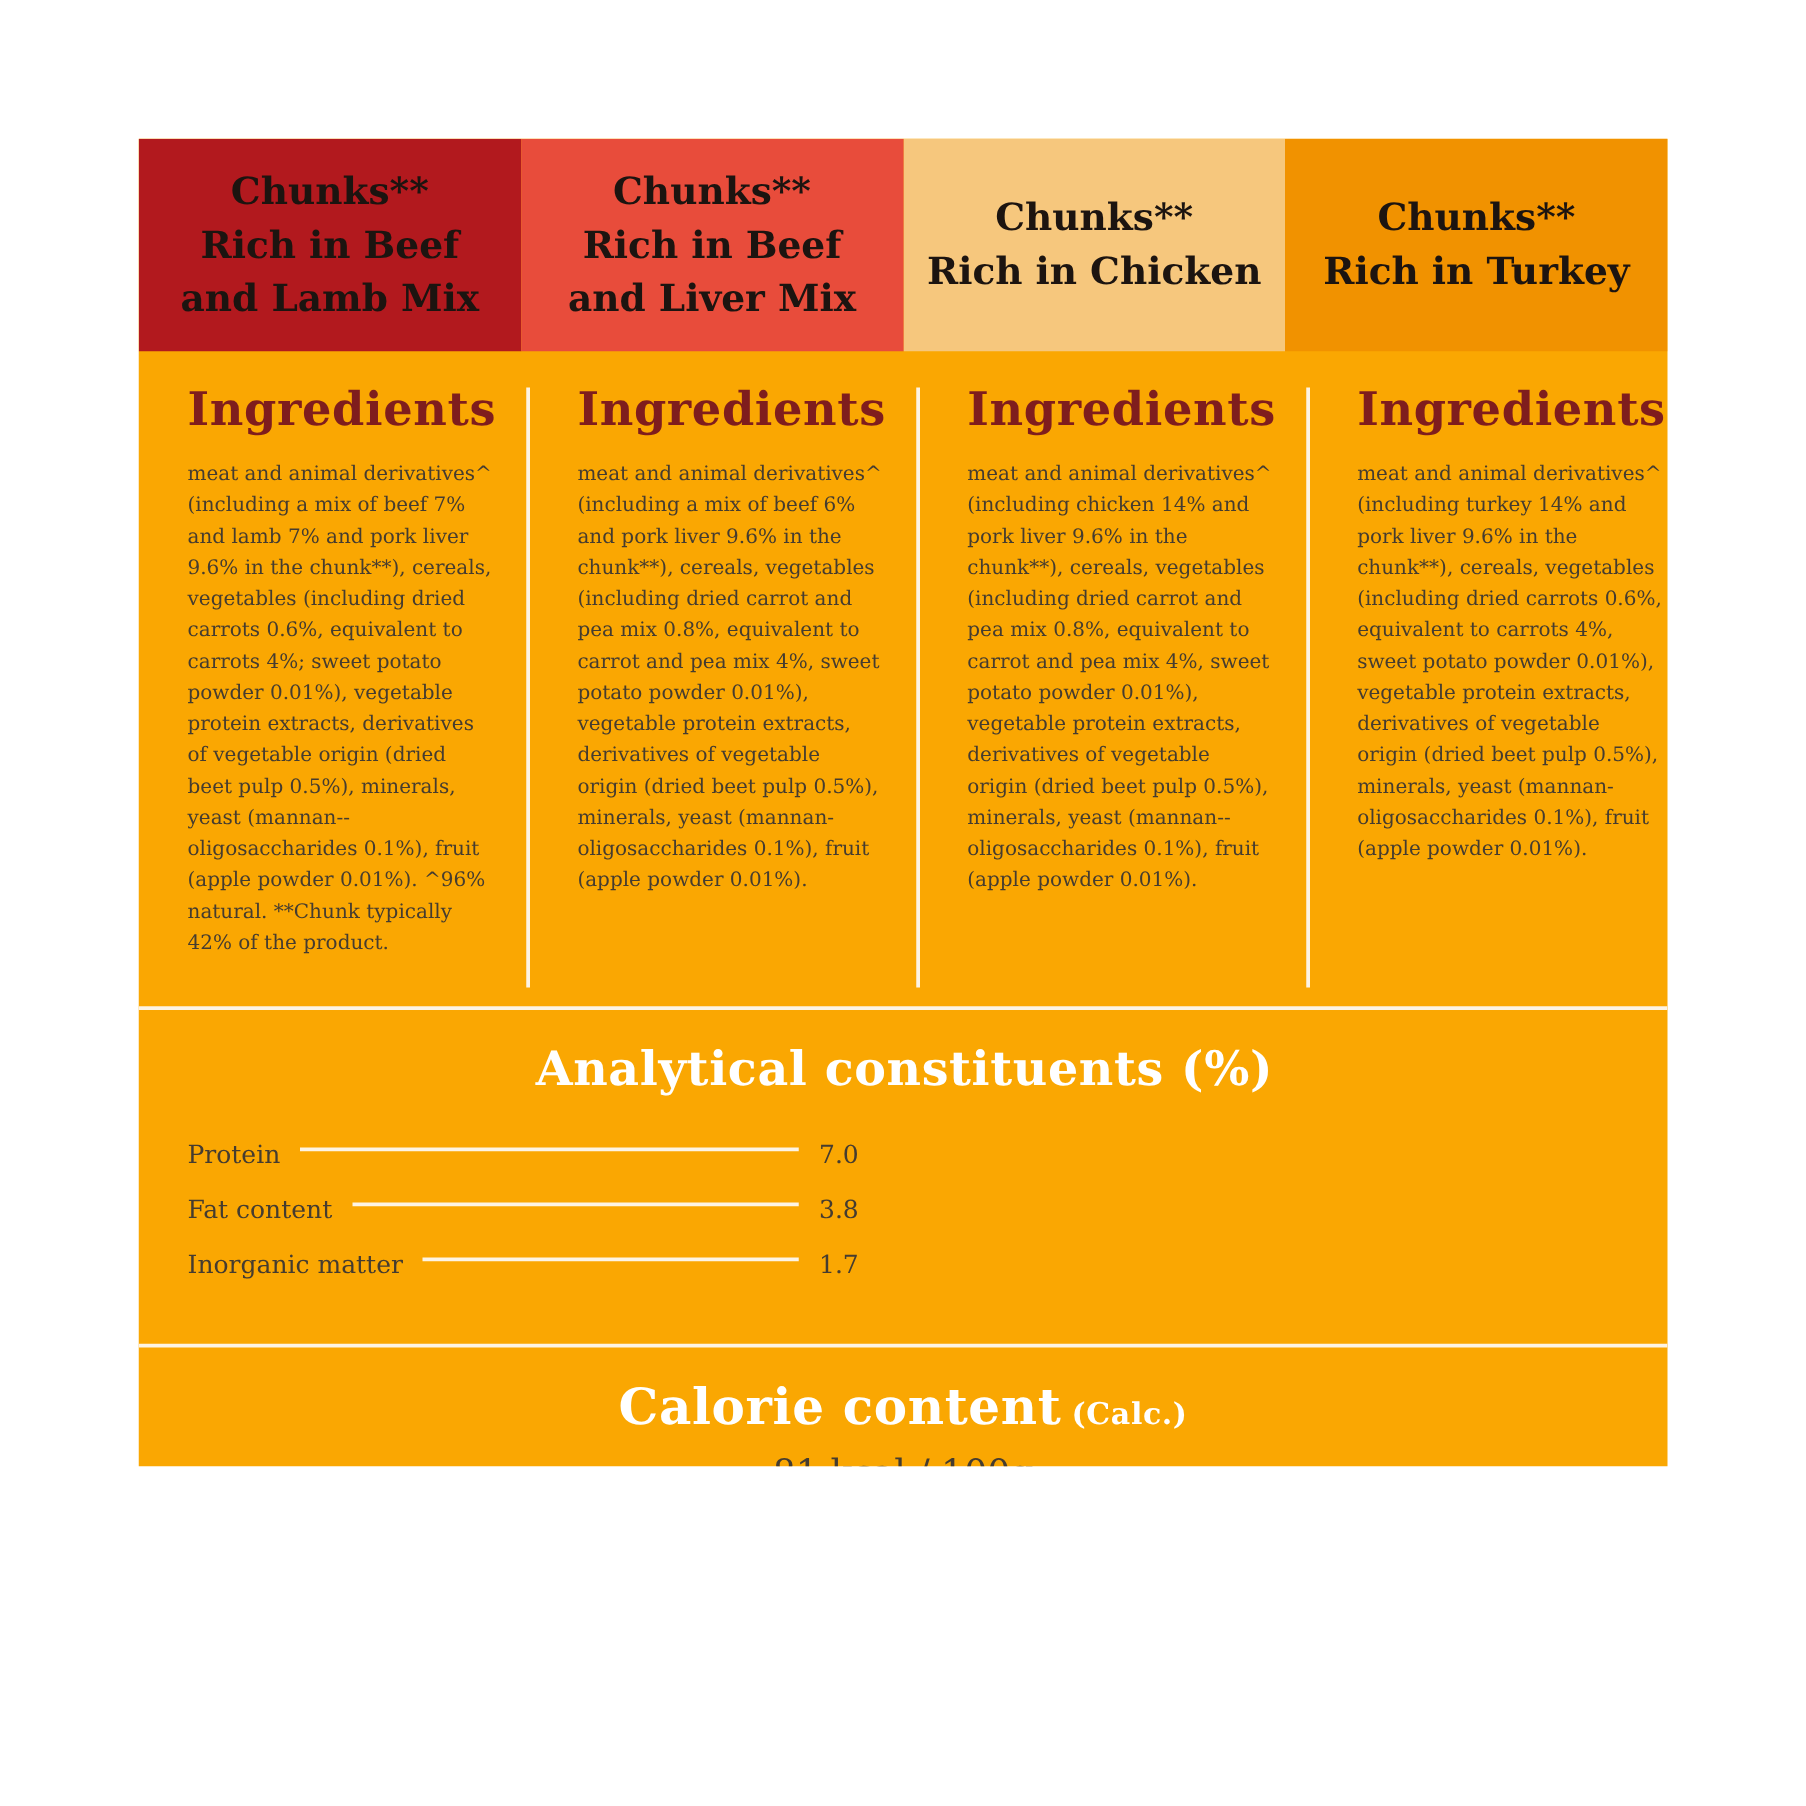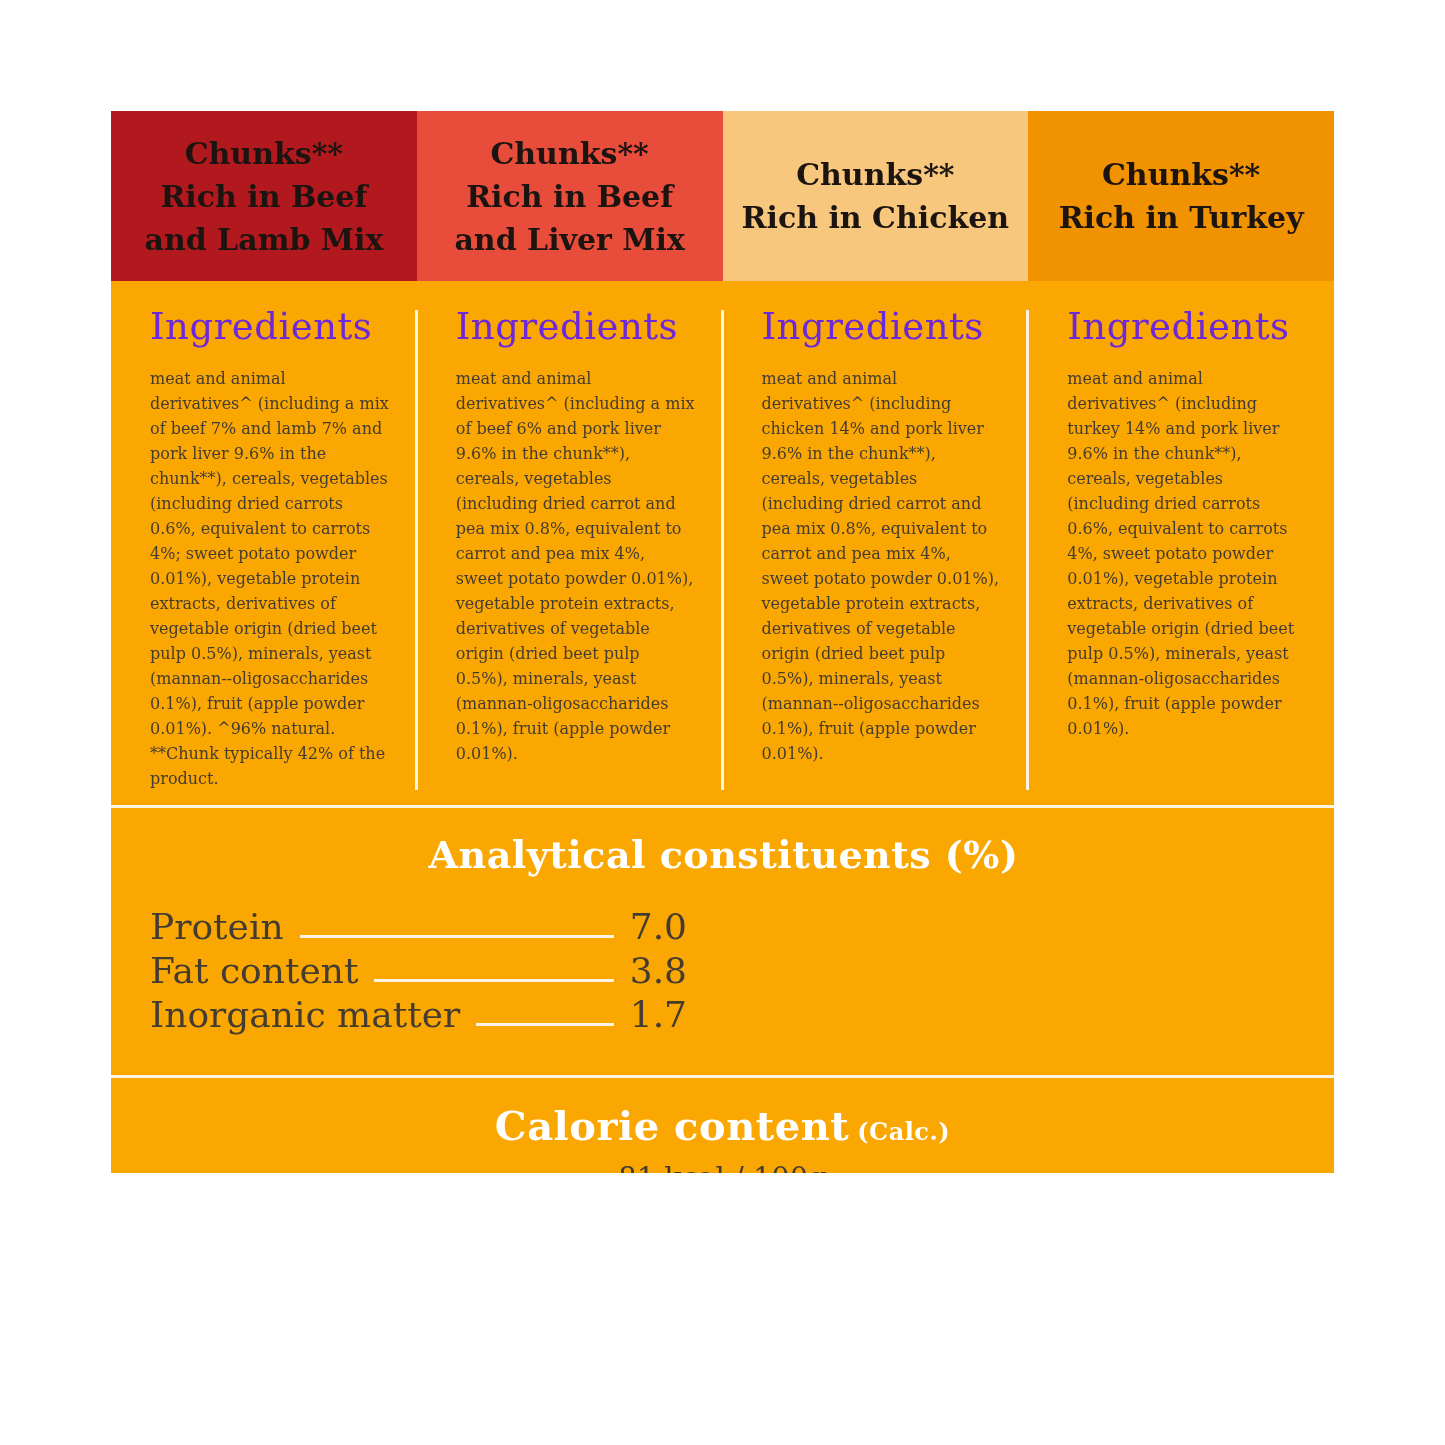--- a/index.html
+++ b/index.html
@@ -18,31 +18,31 @@
     flex:0 0 25%;box-sizing:border-box;display:flex;align-items:center;justify-content:center;
     text-align:center;color:#1c1410;font-weight:bold;font-size:30px;line-height:43px;
     white-space:pre-line;letter-spacing:0px;
   }
   
   .ing-row{height:524px;flex:0 0 524px;display:flex;}
   .ing-cell{
     flex:0 0 25%;box-sizing:border-box;position:relative;
     padding:26px 26px 0 39px;
   }
-  .ing-title{color:#6d28d9;font-weight:normal;font-size:37px;line-height:1.1;letter-spacing:0.5px;}
+  .ing-title{color:#7f1d1d;font-weight:bold;font-size:37px;line-height:1.1;letter-spacing:0.5px;text-align:center;}
   .ing-text{margin-top:18px;color:#453c30;font-size:16px;line-height:25px;}
   .vdivider{position:absolute;top:29px;bottom:15px;right:-1px;width:3px;background:#fdf4e4;}
   
   .hr{height:3px;flex:0 0 3px;background:#fdf4e4;}
   
   .ana{height:267px;flex:0 0 267px;box-sizing:border-box;padding:24px 37px 0 39px;}
   .ana-title{text-align:center;color:#ffffff;font-weight:bold;font-size:38px;letter-spacing:0.5px;}
   .ana-grid{margin-top:24px;display:grid;grid-template-columns:1fr 1fr;column-gap:73px;}
   .ana-col{display:flex;flex-direction:column;}
-  .ana-line{display:flex;align-items:flex-end;height:44px;color:#453c30;font-size:36px;}
+  .ana-line{display:flex;align-items:center;height:44px;color:#453c30;font-size:20px;}
   .ana-label{line-height:1;white-space:nowrap;}
   .ana-leader{flex:1;border-bottom:3px solid #fdf4e4;margin:0 16px 7px 16px;}
   .ana-value{line-height:1;white-space:nowrap;}
   
   .cal{height:139px;flex:0 0 139px;box-sizing:border-box;padding-top:24px;text-align:center;}
   .cal-title{color:#ffffff;font-weight:bold;font-size:40px;letter-spacing:0.5px;}
   .cal-suffix{font-size:24px;font-weight:bold;margin-left:8px;}
   .cal-value{margin-top:12px;color:#453c30;font-size:29px;}
   
   .foot{flex:1;display:flex;align-items:center;justify-content:center;padding-left:36px;}

